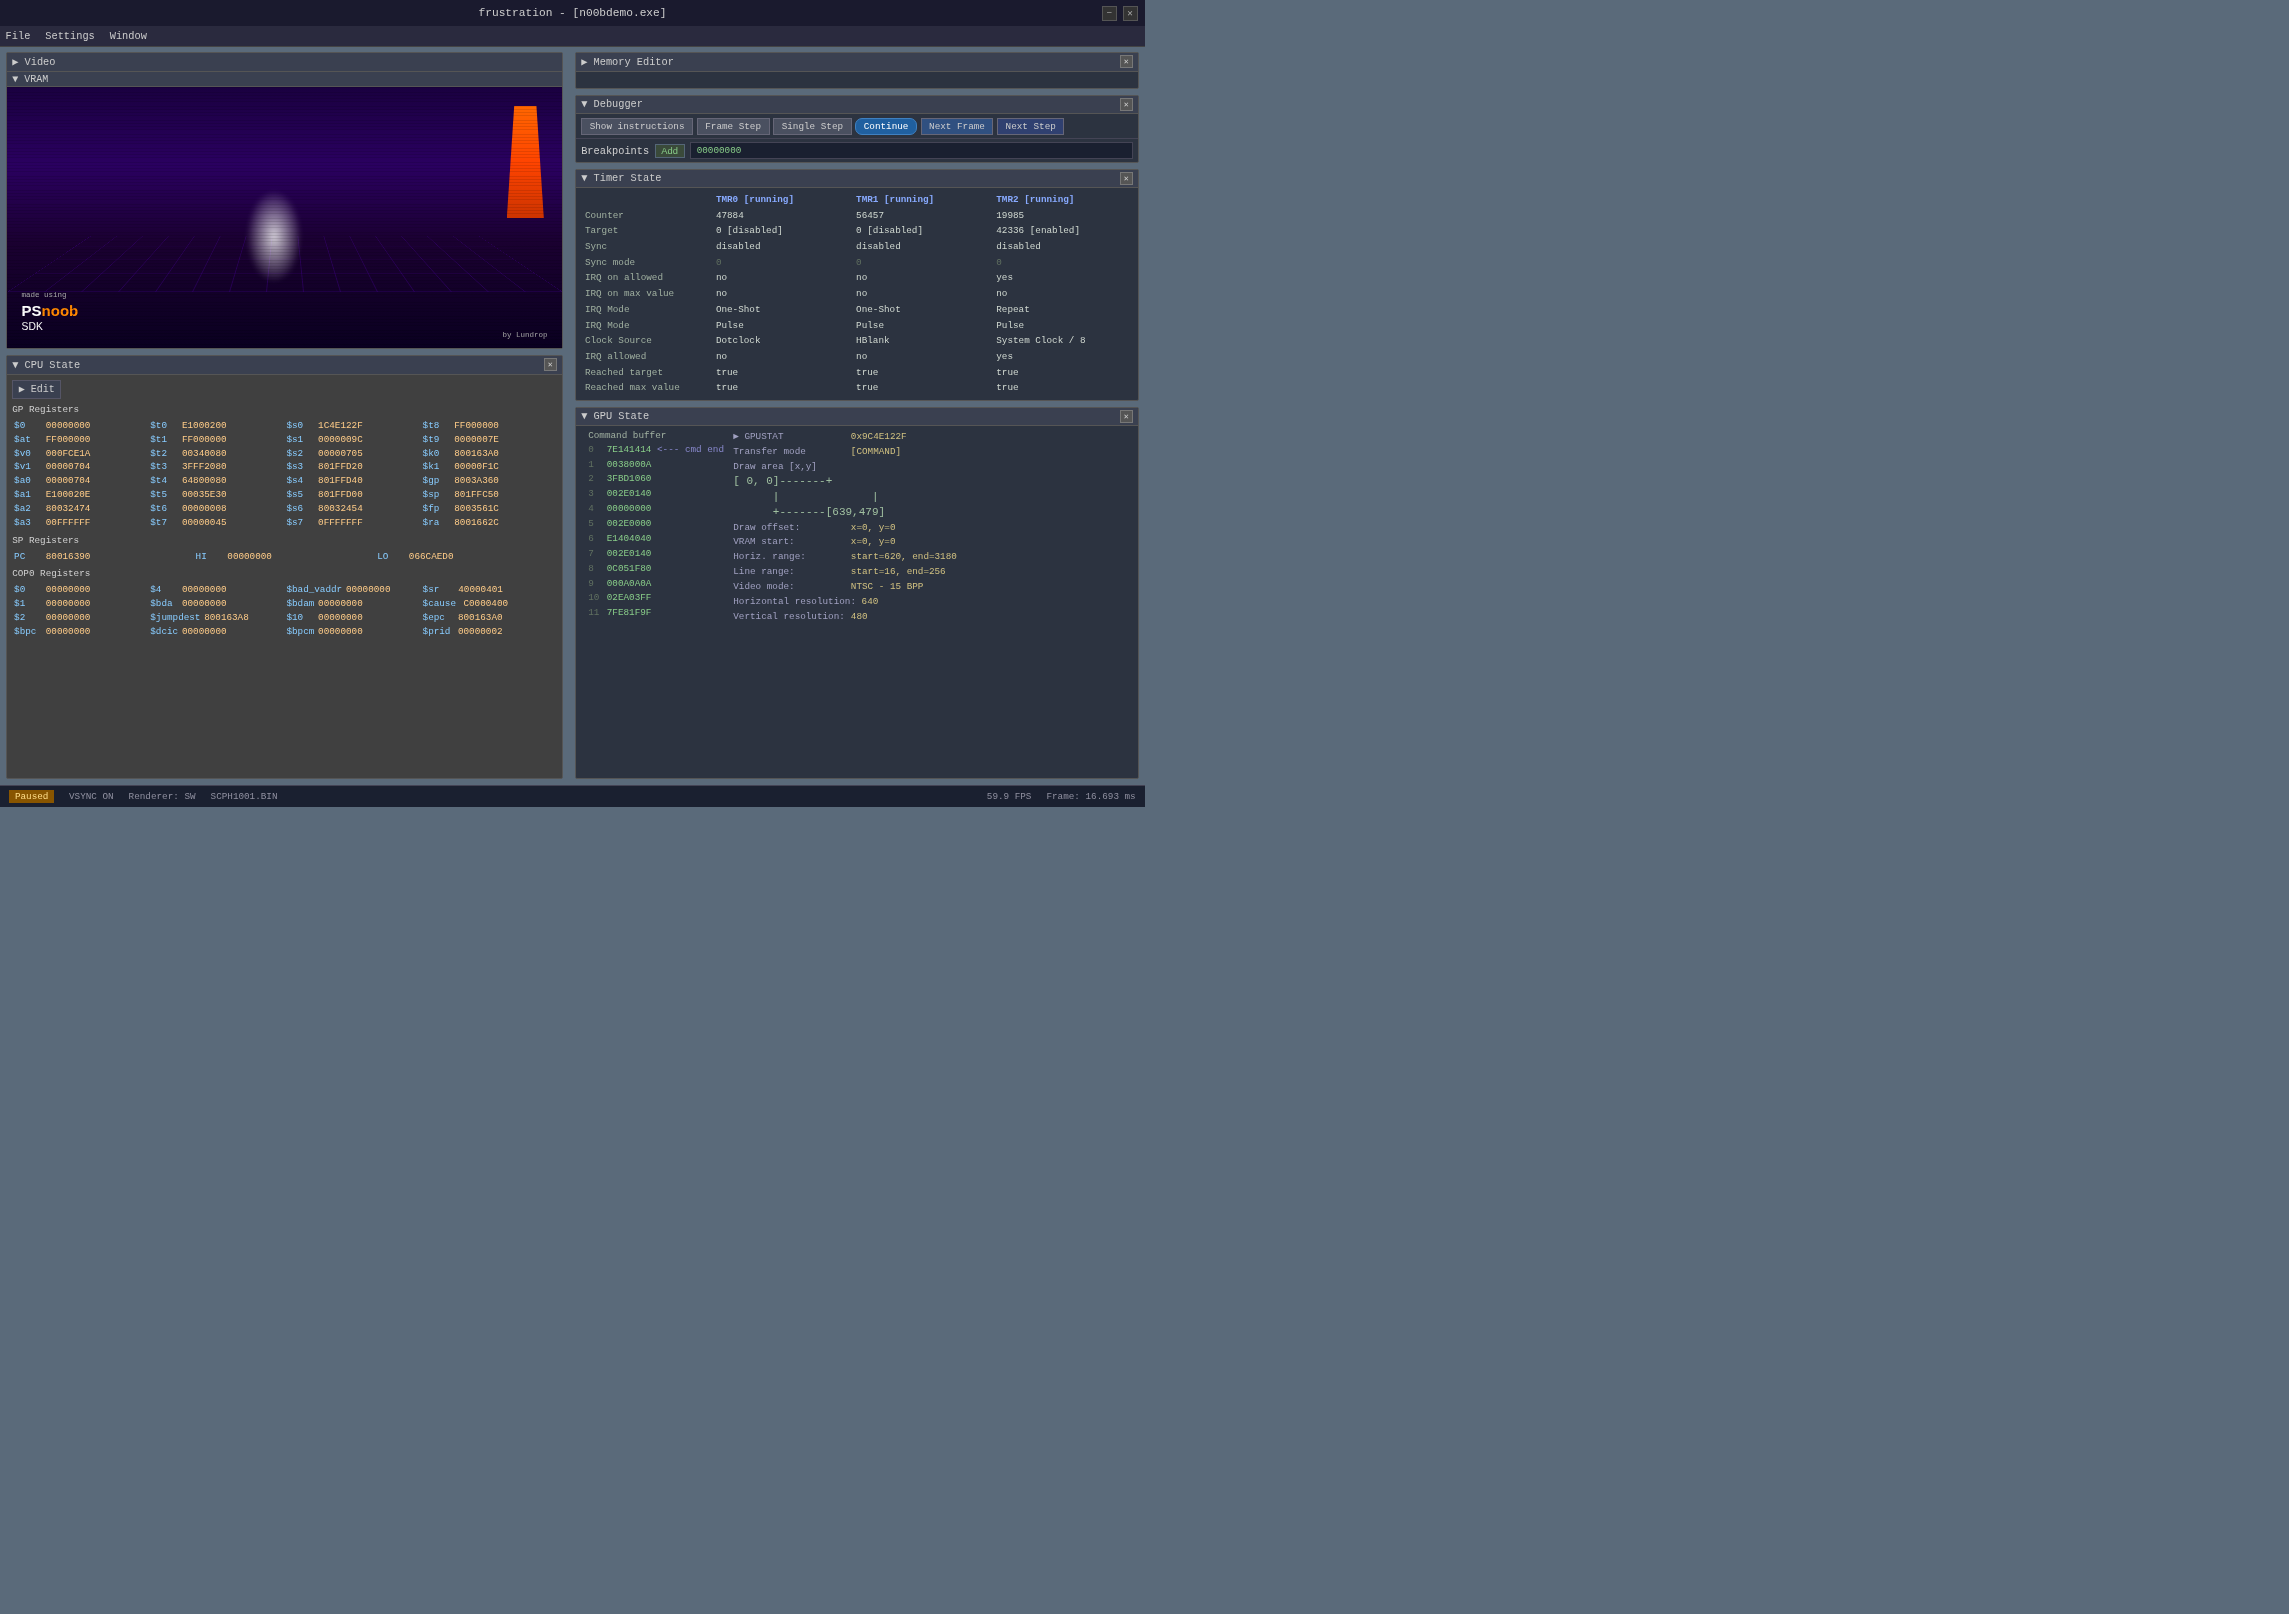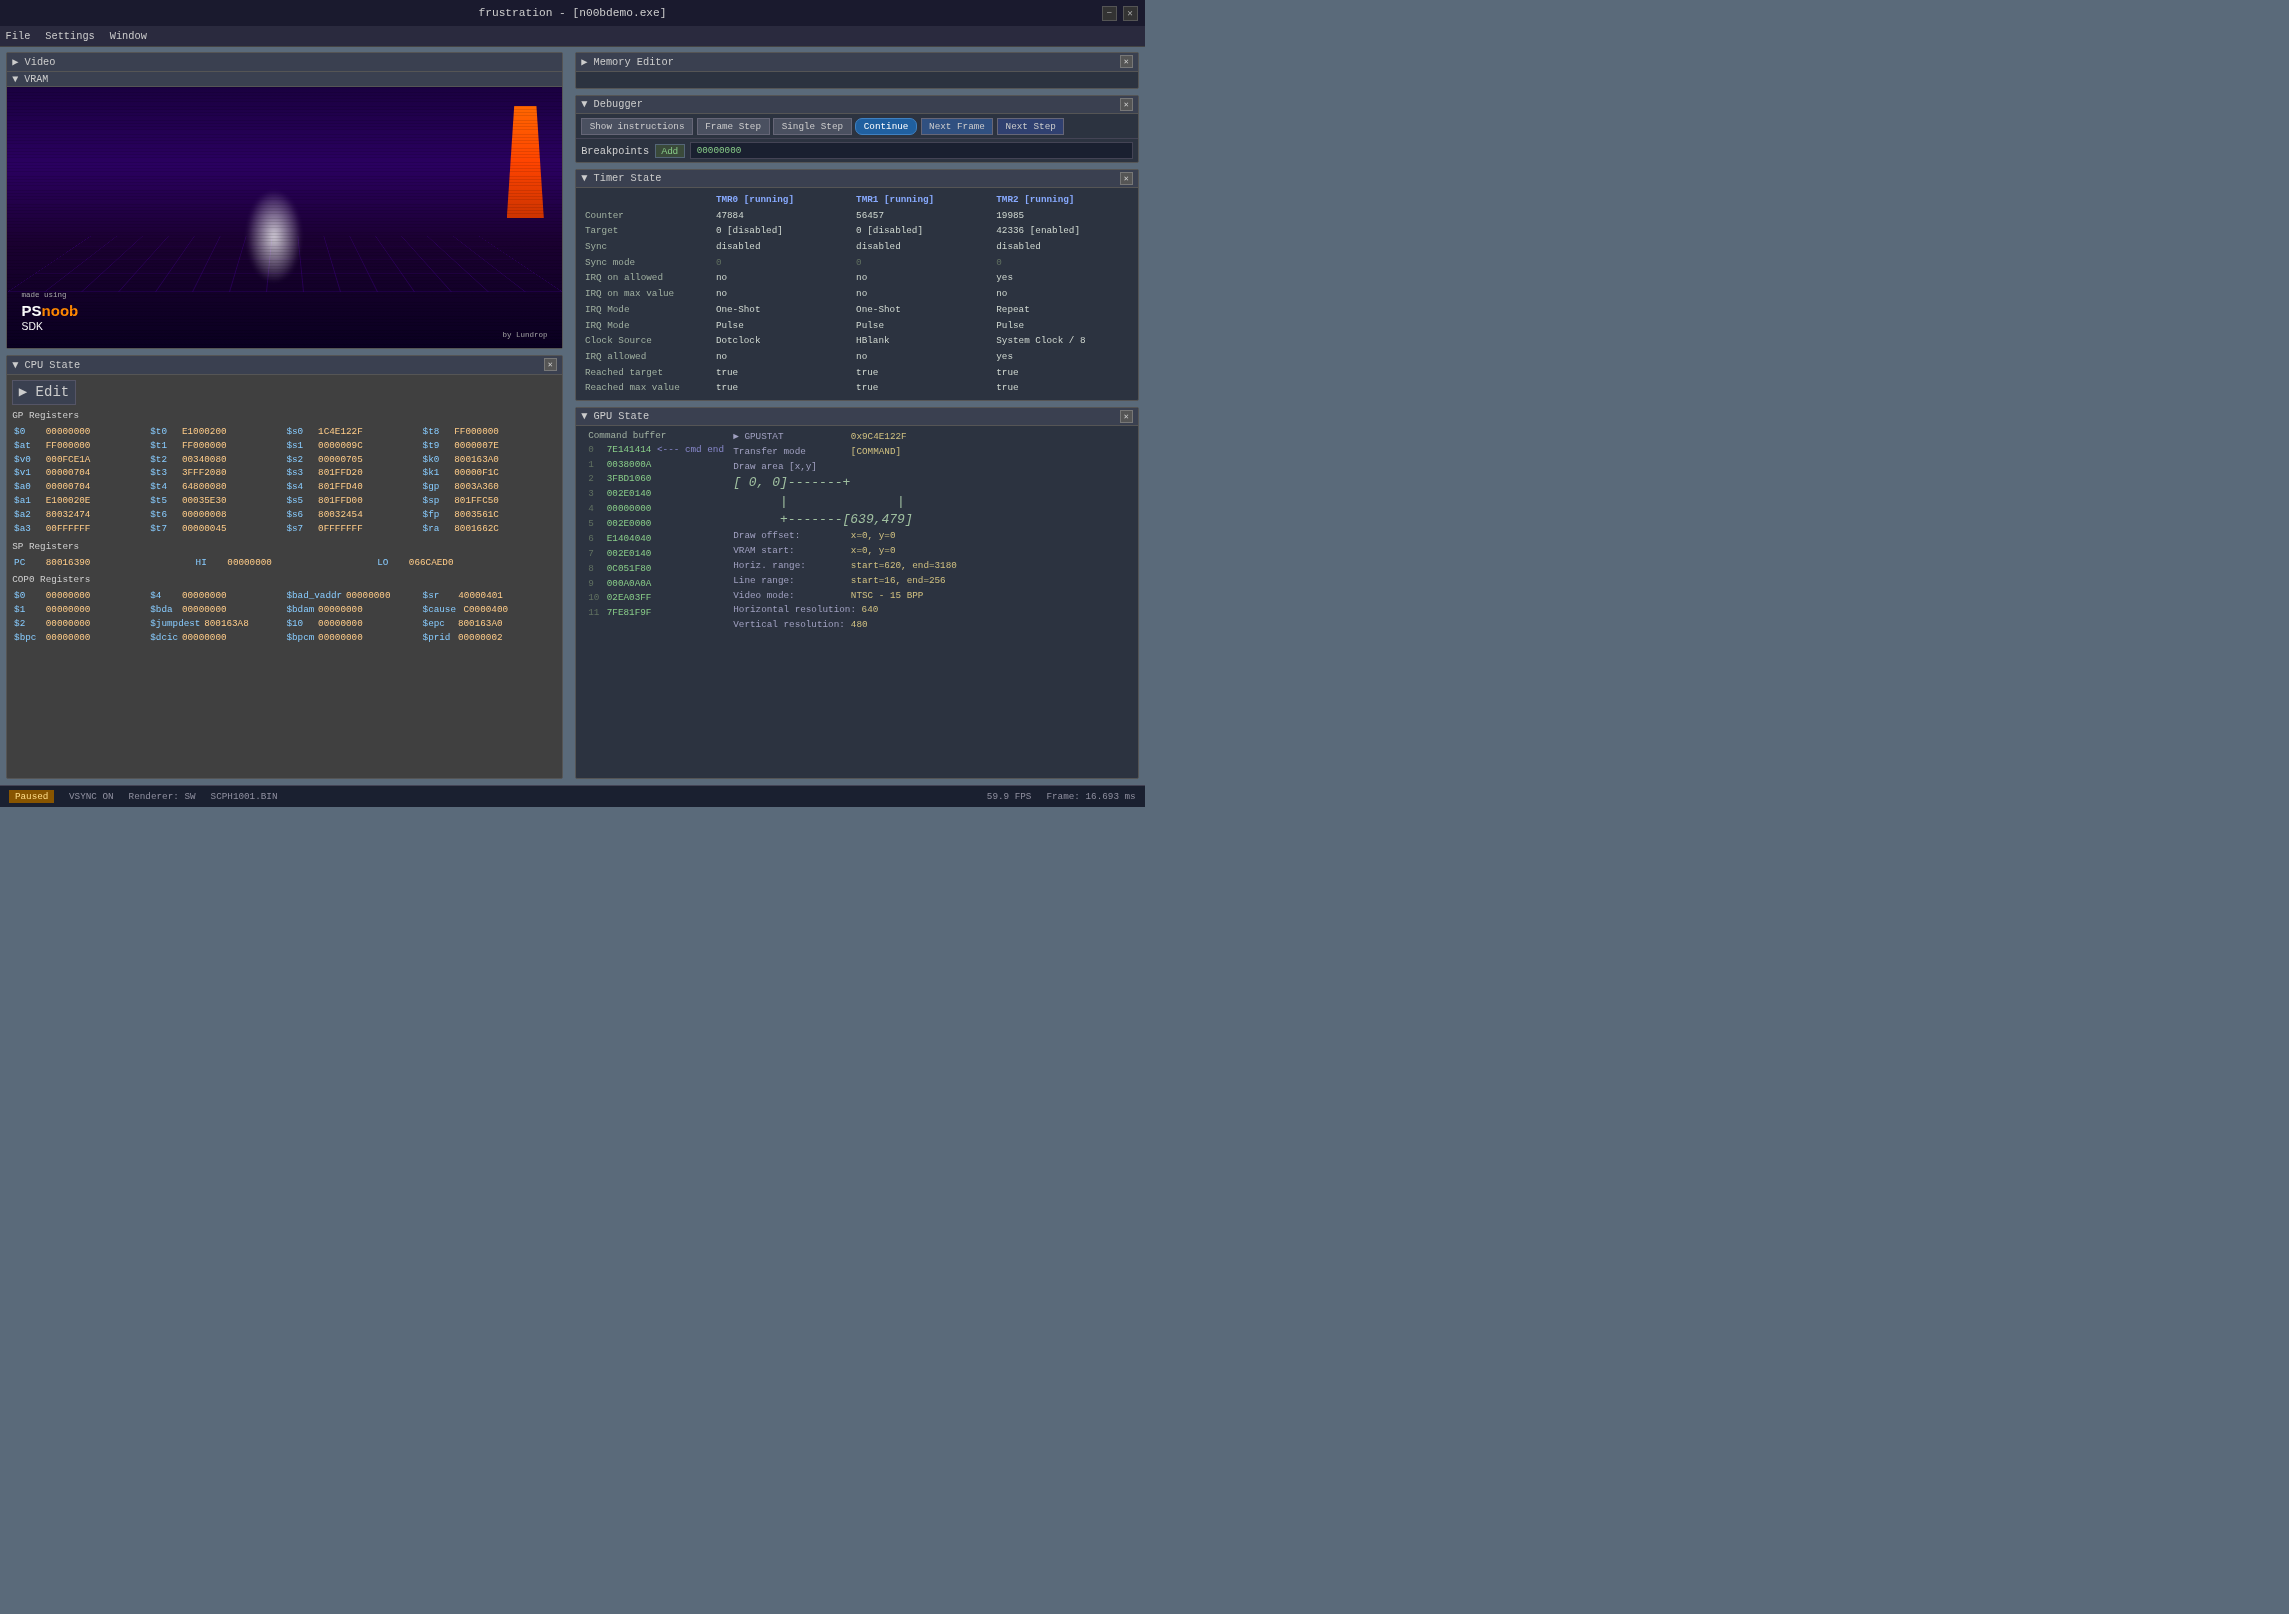--- a/index.html
+++ b/index.html
@@ -159,21 +159,21 @@
       padding: 0 1.9px;
     }
     .reg-name { color: #88ccff; min-width: 28px; }
     .reg-val { color: #ffcc88; }
     .edit-btn {
       background: #3a4050;
       border: 0.9px solid #556;
       color: #ccc;
       padding: 0.9px 5.6px;
       cursor: pointer;
-      font-size: 14px;
+      font-size: 10px;
       margin: 1.9px 0;
       display: inline-block;
     }
     .sp-regs {
       display: grid;
       grid-template-columns: repeat(3, 1fr);
     }
     .cop0-grid {
       display: grid;
       grid-template-columns: repeat(4, 1fr);
@@ -315,24 +315,23 @@
     .gpu-stat-row {
       display: flex;
       gap: 5.6px;
       line-height: 1.6;
     }
     .gpu-stat-label { color: #a0a0c0; min-width: 112px; }
     .gpu-stat-val { color: #d0c080; }
     .gpu-draw-area {
       font-family: 'Courier New', monospace;
       color: #a0c0a0;
-      font-size: 13px;
+      font-size: 11px;
       white-space: pre;
       line-height: 1.4;
-      font-style: italic;
     }
 
     
     .status-bar {
       background: #1a2030;
       height: 22.4px;
       display: flex;
       align-items: center;
       padding: 0 9.3px;
       gap: 15px;

